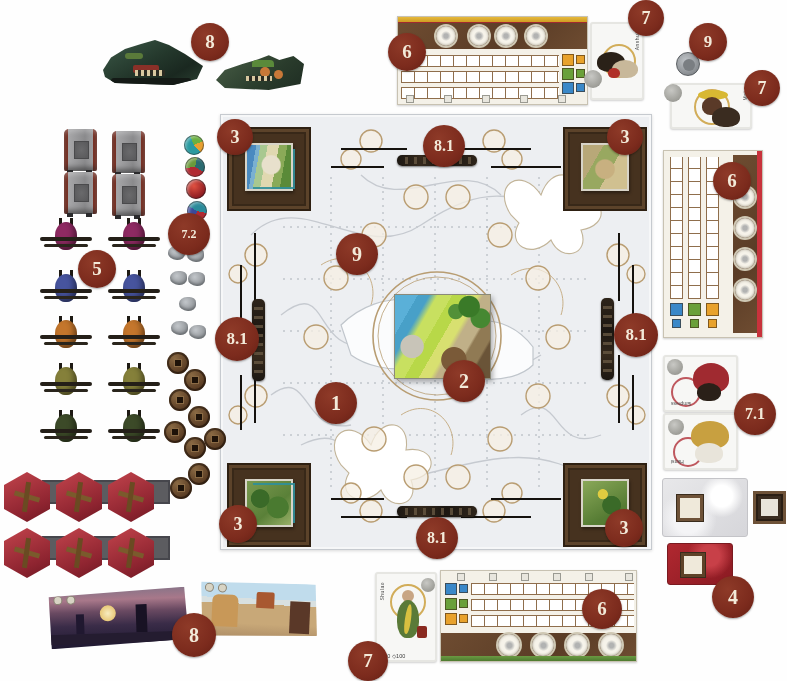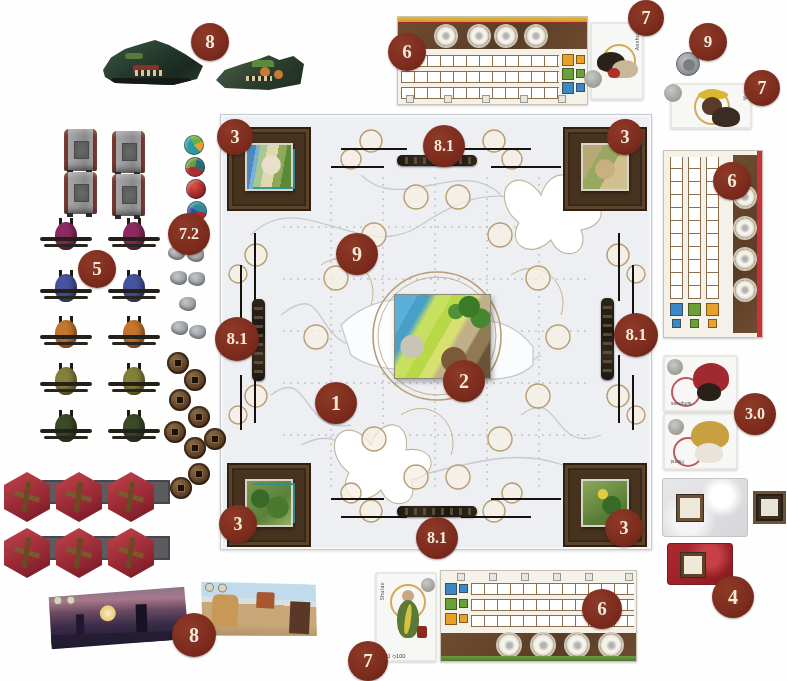--- a/index.html
+++ b/index.html
@@ -508,28 +508,28 @@
 
   <div class="callout" style="left:191px; top:23px; width:38px; height:38px; font-size:19px;">8</div>
   <div class="callout" style="left:388px; top:33px; width:38px; height:38px; font-size:19px;">6</div>
   <div class="callout" style="left:628px; top:0px; width:36px; height:36px; font-size:18px;">7</div>
   <div class="callout" style="left:689px; top:23px; width:38px; height:38px; font-size:17px;">9</div>
   <div class="callout" style="left:744px; top:70px; width:36px; height:36px; font-size:18px;">7</div>
   <div class="callout" style="left:217px; top:119px; width:36px; height:36px; font-size:18px;">3</div>
   <div class="callout" style="left:423px; top:125px; width:42px; height:42px; font-size:16px;">8.1</div>
   <div class="callout" style="left:607px; top:119px; width:36px; height:36px; font-size:18px;">3</div>
   <div class="callout" style="left:713px; top:162px; width:38px; height:38px; font-size:19px;">6</div>
-  <div class="callout" style="left:168px; top:213px; width:42px; height:42px; font-size:16px;">7.2</div>
+  <div class="callout" style="left:168px; top:213px; width:42px; height:42px; font-size:12px;">7.2</div>
   <div class="callout" style="left:78px; top:250px; width:38px; height:38px; font-size:19px;">5</div>
   <div class="callout" style="left:336px; top:233px; width:42px; height:42px; font-size:20px;">9</div>
   <div class="callout" style="left:215px; top:317px; width:44px; height:44px; font-size:17px;">8.1</div>
   <div class="callout" style="left:614px; top:313px; width:44px; height:44px; font-size:17px;">8.1</div>
   <div class="callout" style="left:315px; top:382px; width:42px; height:42px; font-size:20px;">1</div>
   <div class="callout" style="left:443px; top:360px; width:42px; height:42px; font-size:20px;">2</div>
-  <div class="callout" style="left:734px; top:393px; width:42px; height:42px; font-size:16px;">3.0</div>
+  <div class="callout" style="left:734px; top:393px; width:42px; height:42px; font-size:16px;">7.1</div>
   <div class="callout" style="left:219px; top:505px; width:38px; height:38px; font-size:18px;">3</div>
   <div class="callout" style="left:416px; top:517px; width:42px; height:42px; font-size:16px;">8.1</div>
   <div class="callout" style="left:605px; top:509px; width:38px; height:38px; font-size:18px;">3</div>
   <div class="callout" style="left:712px; top:576px; width:42px; height:42px; font-size:20px;">4</div>
   <div class="callout" style="left:172px; top:613px; width:44px; height:44px; font-size:20px;">8</div>
   <div class="callout" style="left:348px; top:641px; width:40px; height:40px; font-size:19px;">7</div>
   <div class="callout" style="left:582px; top:589px; width:40px; height:40px; font-size:19px;">6</div>
 
 </div>
 

